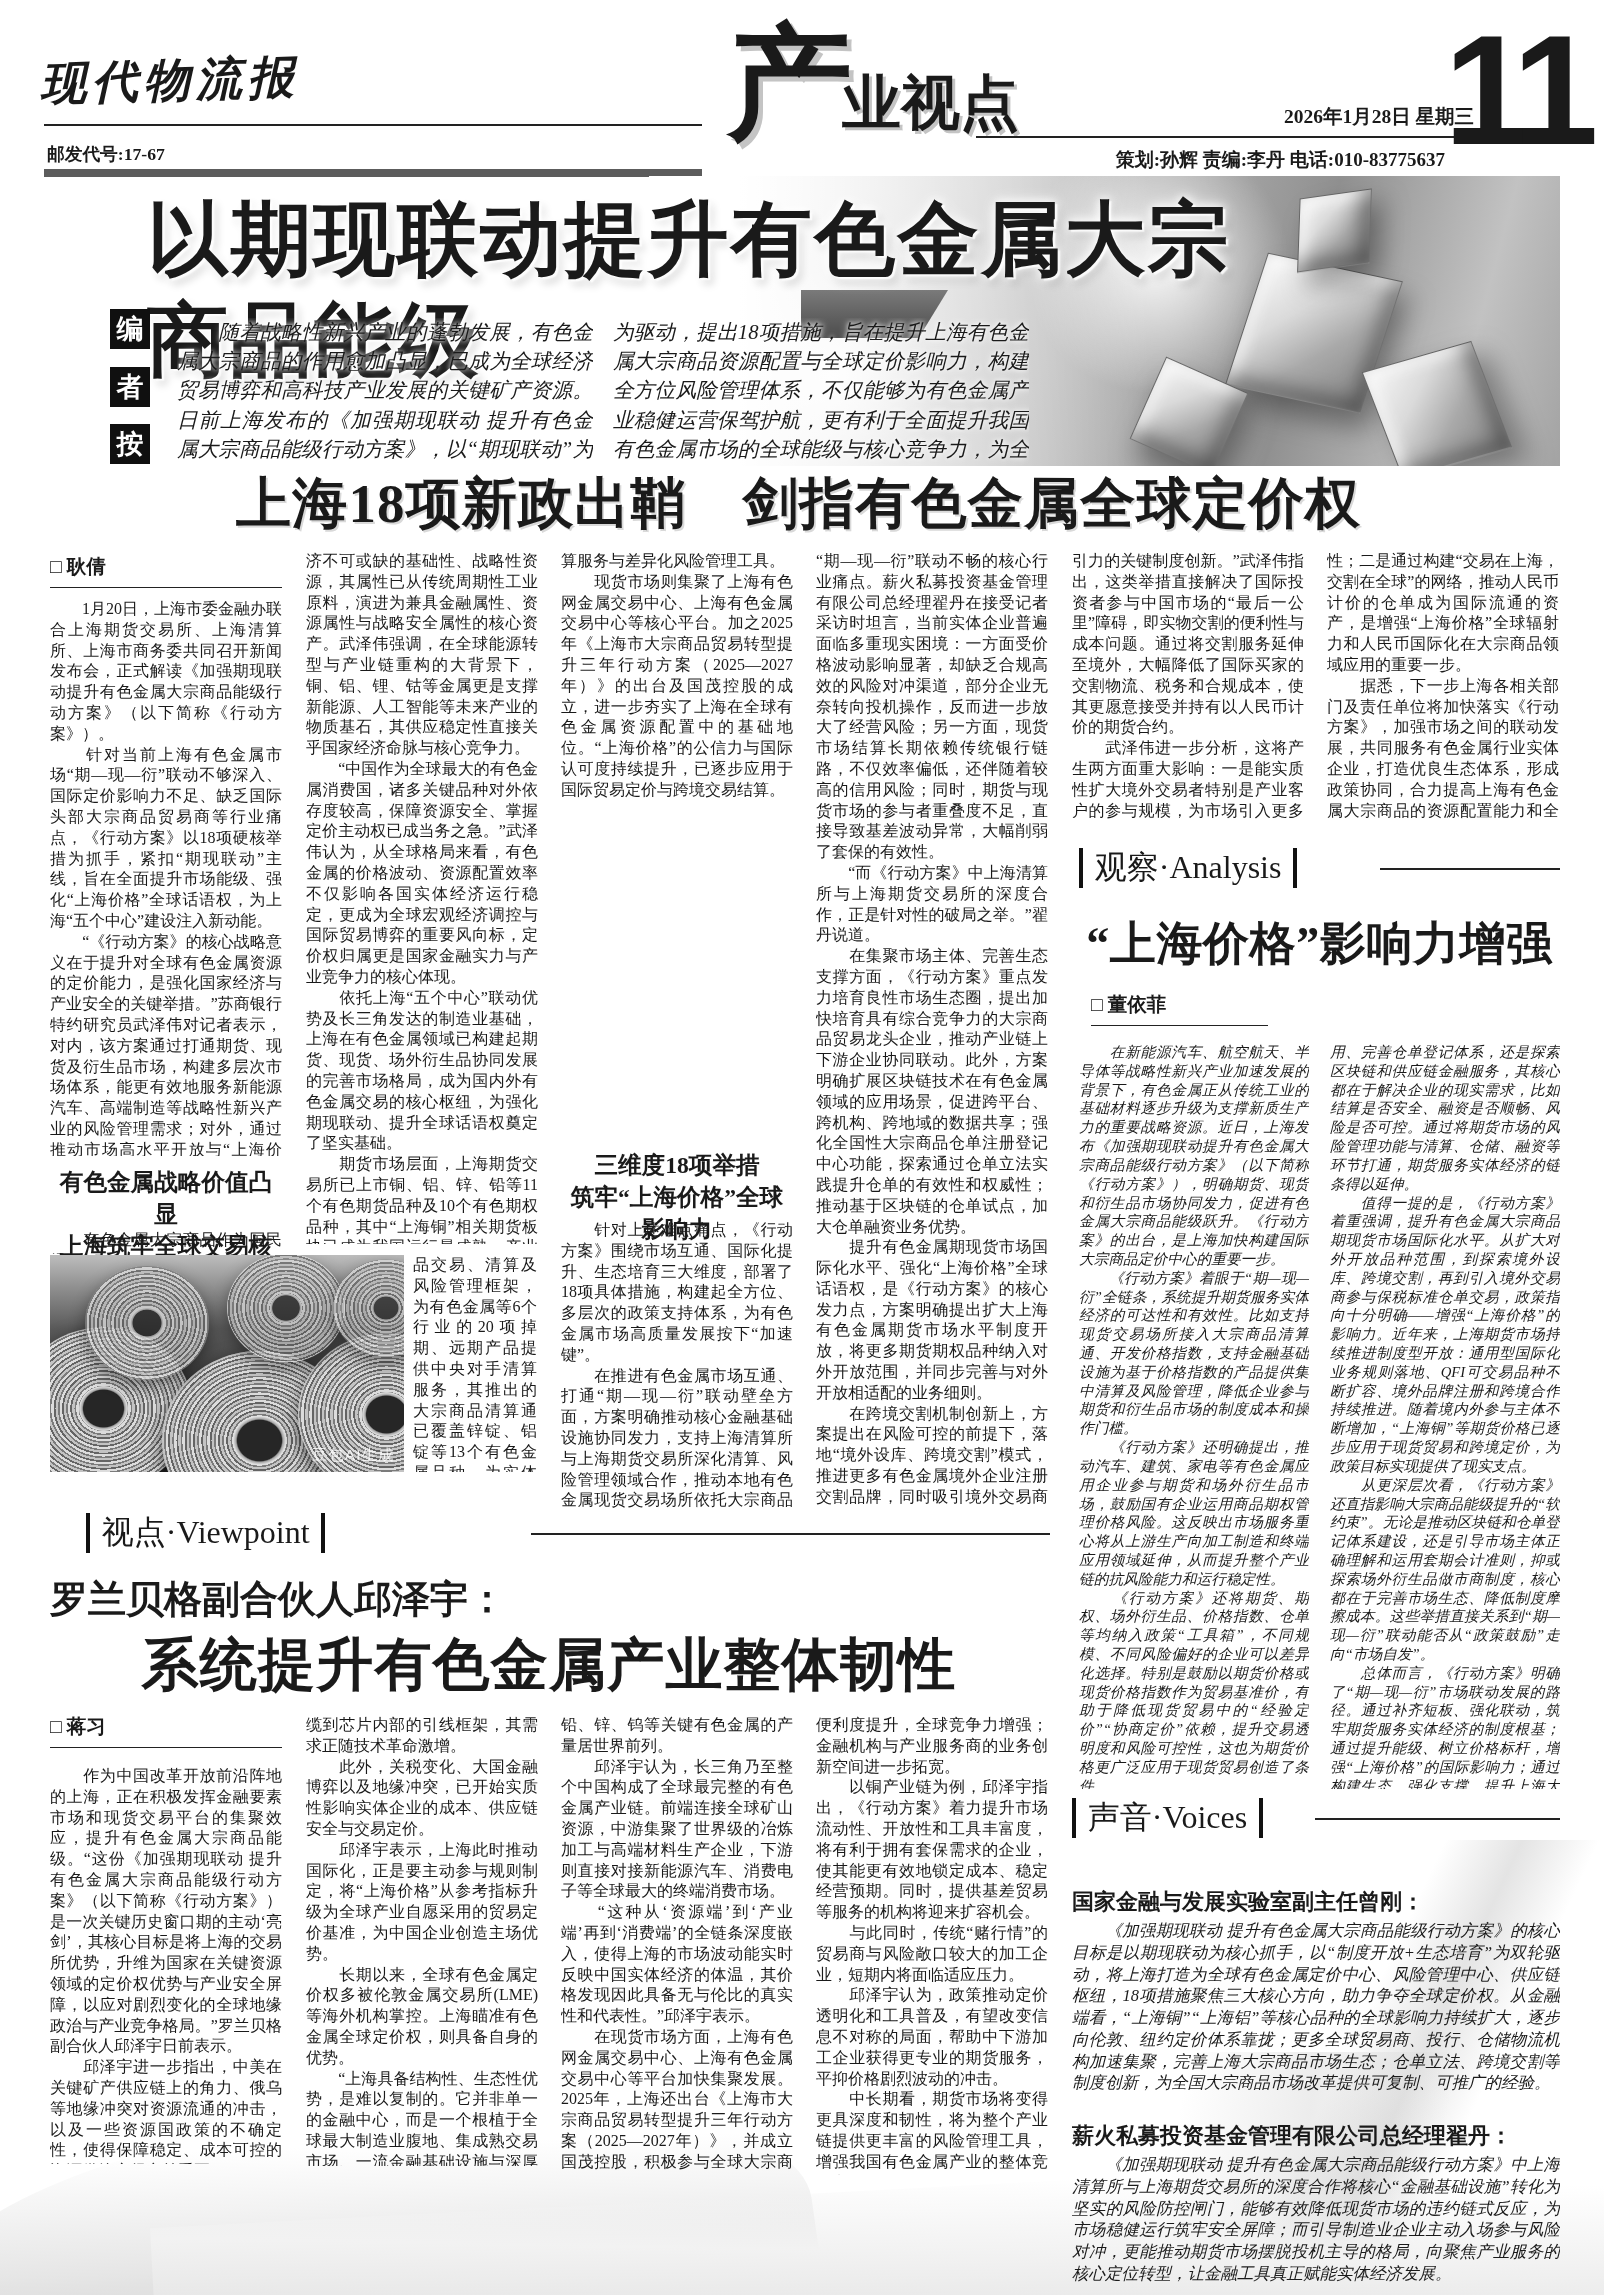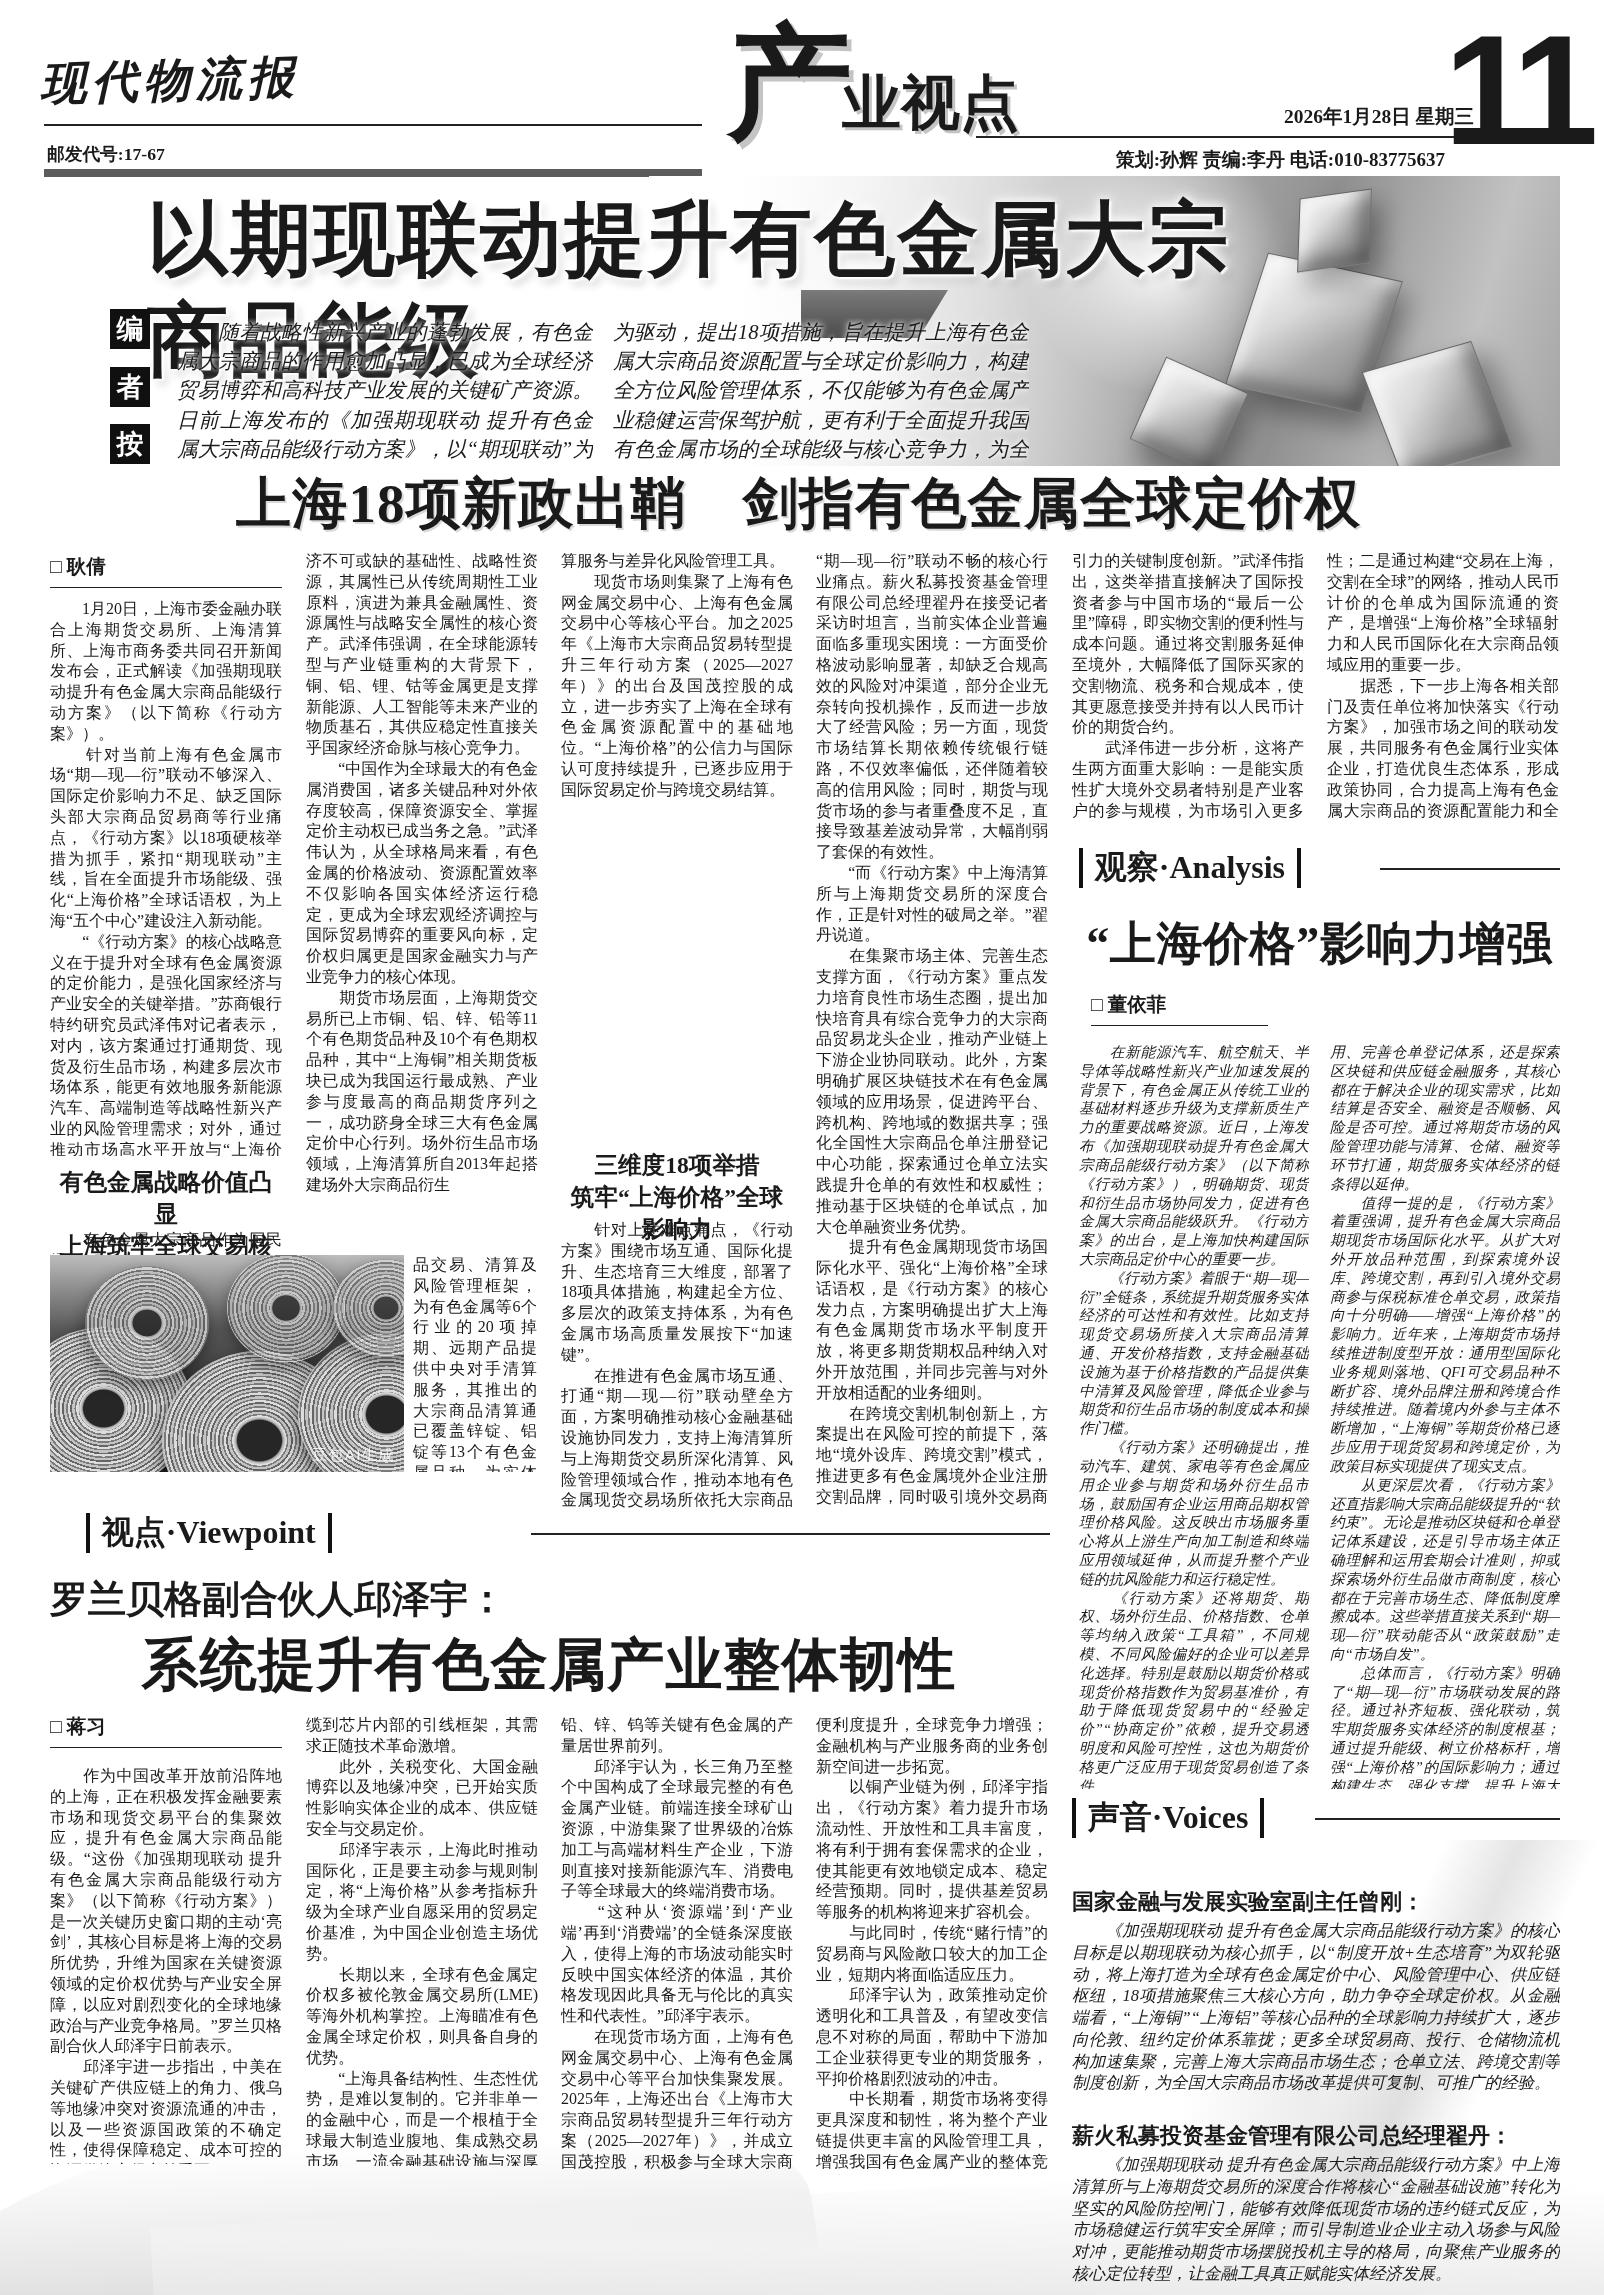--- a/index.html
+++ b/index.html
@@ -46,21 +46,21 @@
   .editor-label p{width:40px;height:40px;background:#101010;color:#fff;font-size:27px;
     line-height:40px;text-align:center;margin:0 0 17.7px 0;font-weight:bold;}
   .note-col{width:416px;height:147px;font-size:20.6px;line-height:1.42;text-align:justify;
     font-style:italic;overflow:hidden;text-shadow:0 0 4.7px #fff,0 0 8.3px #fff;}
   .headline2{left:236px;top:467px;width:1132px;text-align:left;font-size:55px;
     font-weight:bold;letter-spacing:1.2px;text-shadow:1.8px 1.8px 0 #d9d9d9;}
   
   .byline{font-size:19.5px;font-weight:bold;border-bottom:1.8px solid #222;padding-bottom:7px;}
   .body-col{font-size:16px;line-height:1.3;text-align:justify;overflow:hidden;}
   .subhead{font-size:23.6px;font-weight:bold;text-align:center;line-height:1.35;}
-  .sect-label{display:inline-block;font-size:32px;font-weight:bold;line-height:1.1;
+  .sect-label{display:inline-block;font-size:32px;font-weight:normal;line-height:1.1;
     border-left:4.1px solid #111;border-right:4.1px solid #111;padding:2.4px 11.8px;background:#fff;}
   .thin-rule{height:1.8px;background:#222;}
   
   .coil-photo{left:50px;top:1255px;width:354px;height:217px;overflow:hidden;
     background:linear-gradient(180deg,#bdbdbd 0%,#929292 14%,#5a5a5a 34%,#3e3e3e 62%,#2f2f2f 100%);}
   .coil{position:absolute;border-radius:50%;transform:scaleY(.92);
     background:radial-gradient(circle at 50% 50%,#262626 0 16%,#a5a5a5 17%,#e0e0e0 19%,rgba(0,0,0,0) 20%),
       repeating-radial-gradient(circle at 50% 50%,#dcdcdc 0 2.4px,#7b7b7b 2.4px 4.1px,#c3c3c3 4.1px 6.5px,#646464 6.5px 8.3px);
     box-shadow:0 7px 17.7px rgba(0,0,0,.55);}
   .watermark{position:absolute;right:9.4px;bottom:5.9px;color:rgba(255,255,255,.8);
@@ -131,20 +131,21 @@
     </div>
   <div class="abs subhead" style="left:50px;top:1167px;width:232px;">
       <p>有色金属战略价值凸显</p>
       <p>上海筑牢全球交易核心枢纽</p>
     </div>
   <div class="abs body-col" style="left:50px;top:1230px;width:232px;height:23.6px;">　　有色金属大宗商品作为国民经</div>
 
   <div class="abs body-col" style="left:306px;top:551px;width:232px;height:693px;">
       <p>济不可或缺的基础性、战略性资源，其属性已从传统周期性工业原料，演进为兼具金融属性、资源属性与战略安全属性的核心资产。武泽伟强调，在全球能源转型与产业链重构的大背景下，铜、铝、锂、钴等金属更是支撑新能源、人工智能等未来产业的物质基石，其供应稳定性直接关乎国家经济命脉与核心竞争力。</p>
       <p>　　“中国作为全球最大的有色金属消费国，诸多关键品种对外依存度较高，保障资源安全、掌握定价主动权已成当务之急。”武泽伟认为，从全球格局来看，有色金属的价格波动、资源配置效率不仅影响各国实体经济运行稳定，更成为全球宏观经济调控与国际贸易博弈的重要风向标，定价权归属更是国家金融实力与产业竞争力的核心体现。</p>
+      <p>　　依托上海“五个中心”联动优势及长三角发达的制造业基础，上海在有色金属领域已构建起期货、现货、场外衍生品协同发展的完善市场格局，成为国内外有色金属交易的核心枢纽，为强化期现联动、提升全球话语权奠定了坚实基础。</p>
       <p>　　期货市场层面，上海期货交易所已上市铜、铝、锌、铅等11个有色期货品种及10个有色期权品种，其中“上海铜”相关期货板块已成为我国运行最成熟、产业参与度最高的商品期货序列之一，成功跻身全球三大有色金属定价中心行列。场外衍生品市场领域，上海清算所自2013年起搭建场外大宗商品衍生</p>
     </div>
   <div class="abs body-col" style="left:413px;top:1255px;width:124px;height:217px;">品交易、清算及风险管理框架，为有色金属等6个行业的20项掉期、远期产品提供中央对手清算服务，其推出的大宗商品清算通已覆盖锌锭、铝锭等13个有色金属品种，为实体企业提供了高效合规的现货清结</div>
 
   <div class="abs coil-photo">
     <div class="coil" style="left:-35px;top:65px;width:177px;height:177px;"></div>
     <div class="coil" style="left:112px;top:88px;width:195px;height:195px;"></div>
     <div class="coil" style="left:248px;top:71px;width:177px;height:177px;"></div>
     <div class="coil" style="left:35px;top:5.9px;width:124px;height:124px;opacity:.8;"></div>
     <div class="coil" style="left:177px;top:-5.9px;width:118px;height:118px;opacity:.75;"></div>

